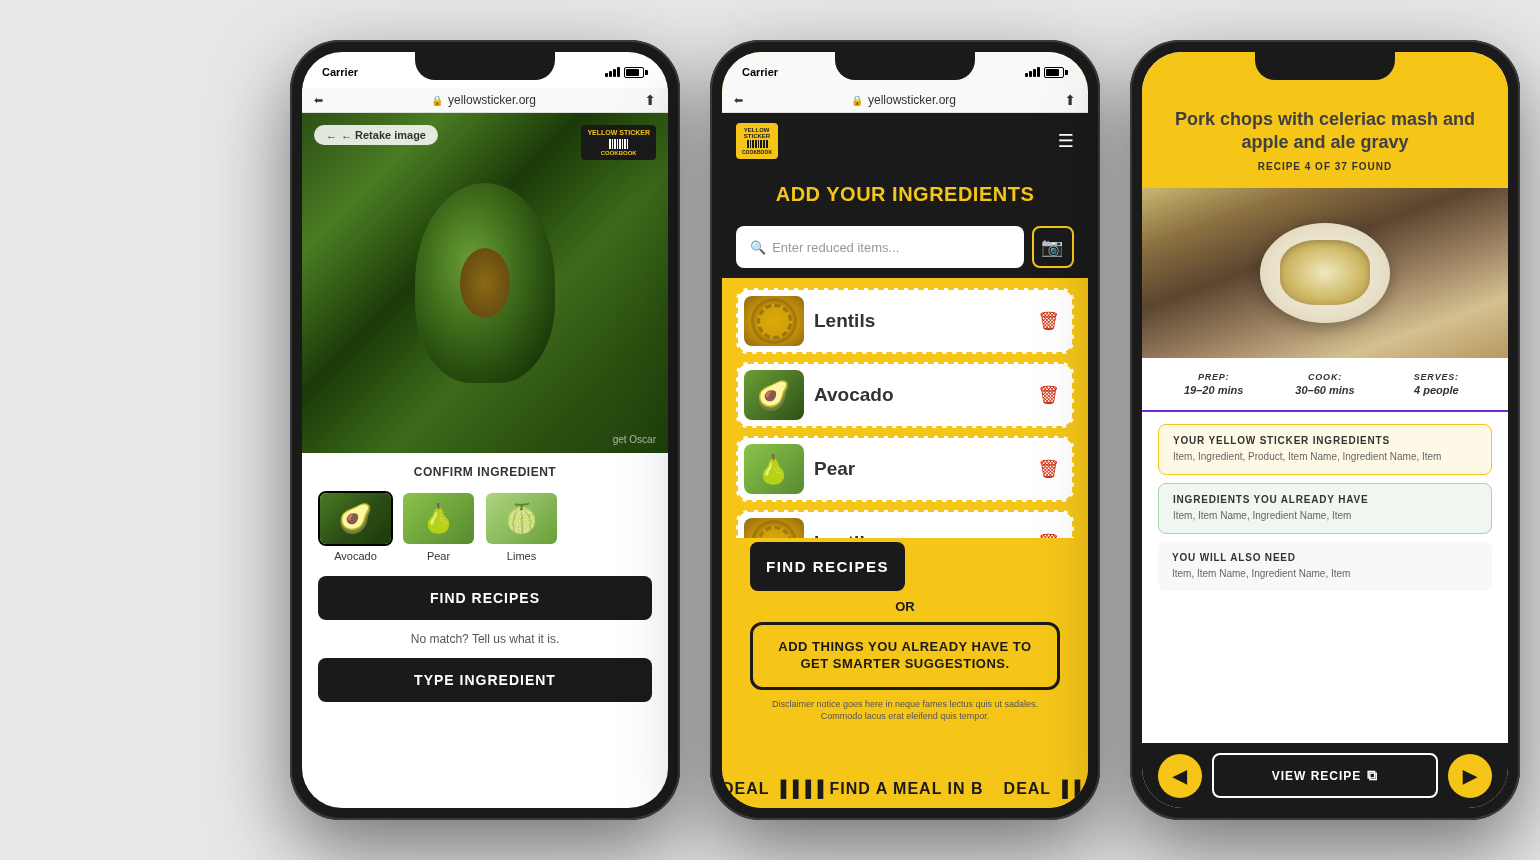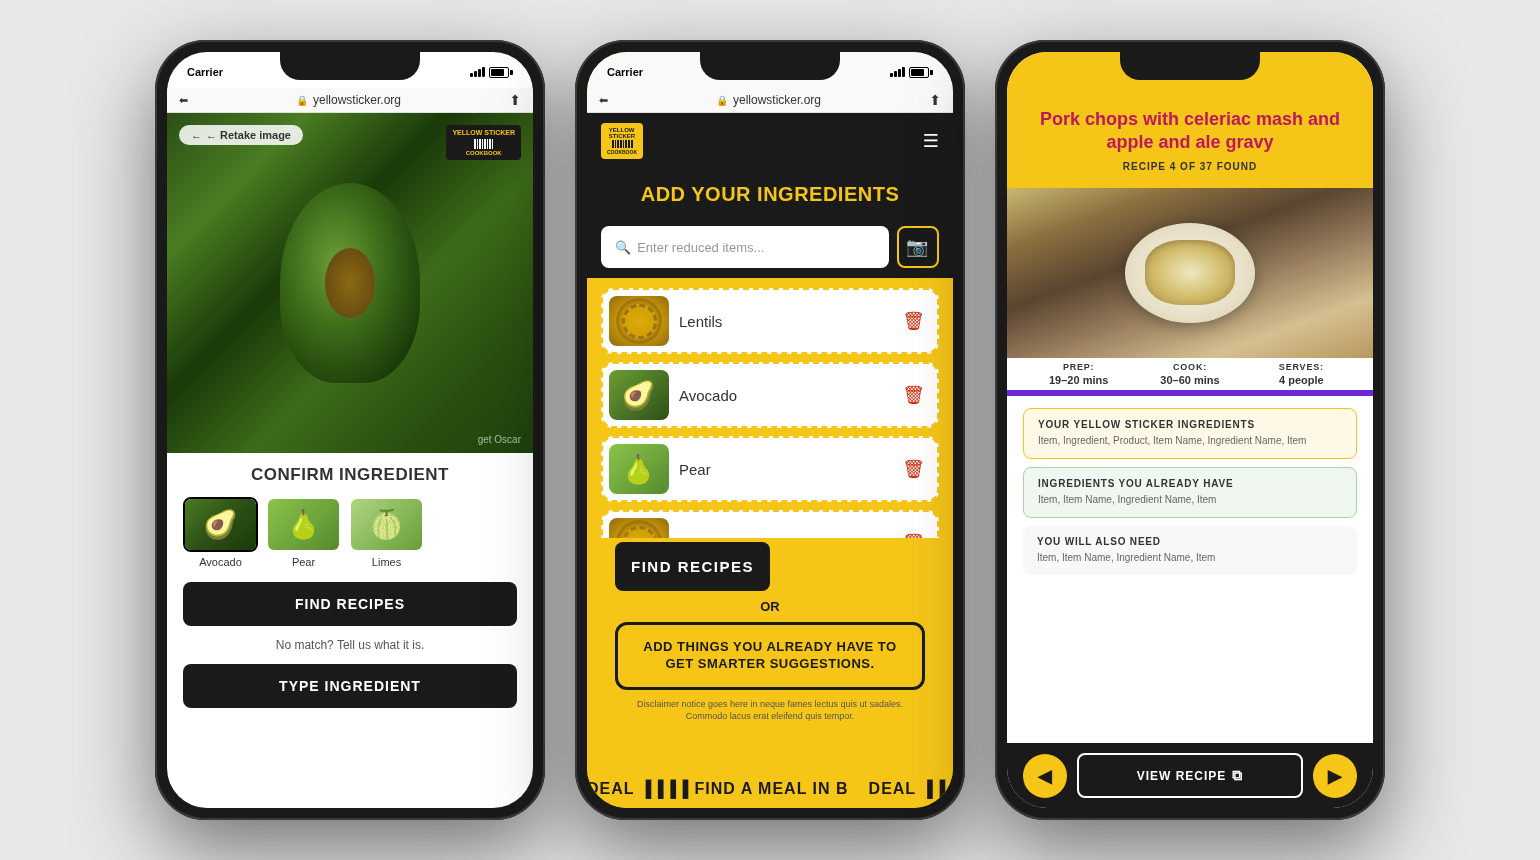--- a/index.html
+++ b/index.html
@@ -10,21 +10,21 @@
       align-items: center;
       width: 1540px;
       height: 860px;
       font-family: -apple-system, BlinkMacSystemFont, 'Helvetica Neue', Arial, sans-serif;
       overflow: hidden;
     }
     .scene {
       display: flex;
       gap: 30px;
       align-items: center;
-      justify-content: center;
+      justify-content: flex-end;
       width: 100%;
       height: 100%;
       padding: 20px;
     }
 
     
     .phone {
       position: relative;
       width: 390px;
       height: 780px;
@@ -182,21 +182,21 @@
       right: 12px;
       color: rgba(255,255,255,0.6);
       font-size: 10px;
     }
     .confirm-section {
       padding: 12px 16px;
       background: #fff;
     }
     .confirm-title {
       text-align: center;
-      font-size: 17px;
+      font-size: 12px;
       font-weight: 700;
       color: #333;
       margin-bottom: 12px;
       letter-spacing: 0.5px;
     }
     .ingredient-choices {
       display: flex;
       gap: 8px;
       margin-bottom: 14px;
       overflow-x: auto;
@@ -391,22 +391,22 @@
     }
     .ingredient-thumb {
       width: 60px;
       height: 50px;
       border-radius: 8px;
       overflow: hidden;
       flex-shrink: 0;
     }
     .ingredient-name {
       flex: 1;
-      font-size: 15px;
-      font-weight: 400;
+      font-size: 19px;
+      font-weight: 700;
       color: #333;
     }
     .delete-icon {
       color: #cc2200;
       font-size: 18px;
       cursor: pointer;
     }
     .lentils-img {
       width: 100%;
       height: 100%;
@@ -491,21 +491,21 @@
       background: #fff;
     }
     .recipe-header {
       background: #f5c518;
       padding: 24px 20px 16px;
       text-align: center;
     }
     .recipe-title {
       font-size: 18px;
       font-weight: 900;
-      color: #be185d;
+      color: #404040;
       line-height: 1.3;
       margin-bottom: 6px;
     }
     .recipe-subtitle {
       font-size: 10px;
       font-weight: 600;
       color: #333;
       letter-spacing: 1px;
       text-transform: uppercase;
     }
@@ -514,22 +514,23 @@
       height: 170px;
       background: linear-gradient(160deg, #c8a96e 0%, #8b6340 20%, #4a3020 40%, #c8a060 60%, #e8d5a0 80%, #d4a870 100%);
       position: relative;
       overflow: hidden;
       display: flex;
       align-items: center;
       justify-content: center;
     }
     .recipe-meta {
       display: flex;
-      padding: 4px 16px;
-      border-bottom: 6px solid #6d28d9;
+      padding: 14px 16px;
+      border-bottom: 2px solid #6d28d9;
+      font-style: italic;
     }
     .meta-item {
       flex: 1;
       text-align: center;
     }
     .meta-label {
       font-size: 9px;
       font-weight: 900;
       color: #333;
       letter-spacing: 0.8px;

